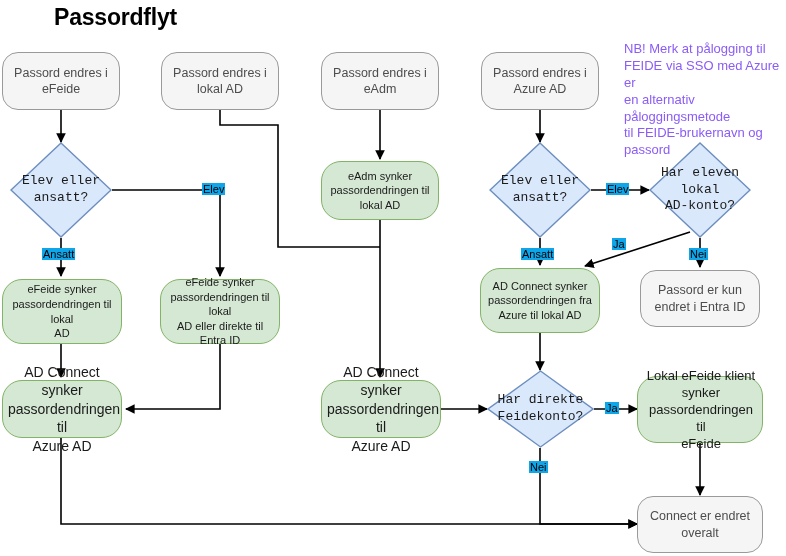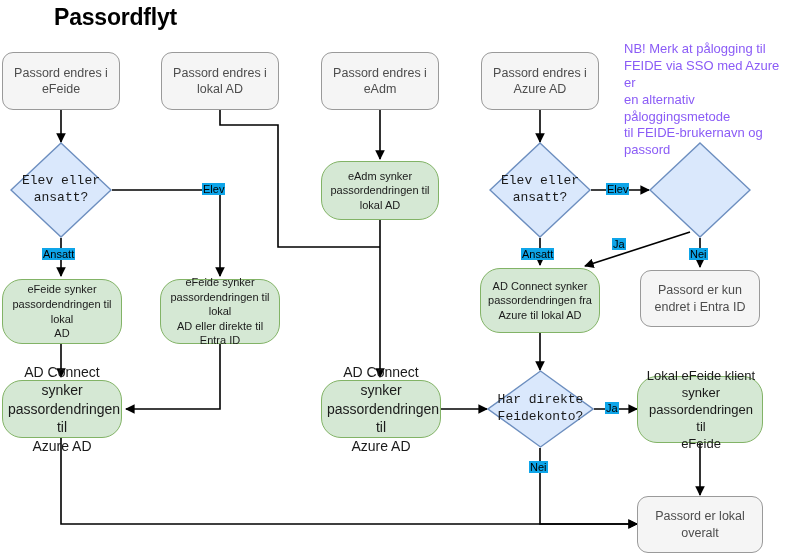--- a/index.html
+++ b/index.html
@@ -52,21 +52,21 @@
   }
   .node .txt {
     display: block;
     width: 100%;
     white-space: pre-line;
   }
   
   .term {
     background: #f5f5f5;
     border: 1px solid #9a9a9a;
-    border-radius: 11px;
+    border-radius: 16px;
     font-size: 12.5px;
     color: #4d4d4d;
   }
   
   .proc {
     background: #d5e8d4;
     border: 1px solid #82b366;
     font-size: 11px;
     color: #1a1a1a;
   }
@@ -219,20 +219,22 @@
       <polygon points="51,1 101,48 51,95 1,48" fill="#dae8fc" stroke="#6c8ebf" stroke-width="1.4"></polygon>
     </svg>
     <span class="txt">Elev eller
 ansatt?</span>
   </div>
 
   <div class="decision" style="left:649px; top:142px; width:102px; height:96px;">
     <svg class="dia" viewBox="0 0 102 96" preserveAspectRatio="none" xmlns="http://www.w3.org/2000/svg">
       <polygon points="51,1 101,48 51,95 1,48" fill="#dae8fc" stroke="#6c8ebf" stroke-width="1.4"></polygon>
     </svg>
+    <span class="txt">Har eleven lokal
+AD-konto?</span>
   </div>
 
   <div class="node proc" style="left:321px; top:161px; width:118px; height:59px;">
     <span class="txt">eAdm synker
 passordendringen til
 lokal AD</span>
   </div>
 
   <div class="node proc" style="left:2px; top:279px; width:120px; height:65px;">
     <span class="txt">eFeide synker
@@ -278,17 +280,17 @@
   </div>
 
   <div class="node proc big" style="left:637px; top:376px; width:126px; height:67px; font-size:13px;padding-left:7px;">
     <span class="txt">Lokal eFeide klient
 synker
 passordendringen til
 eFeide</span>
   </div>
 
   <div class="node term" style="left:637px; top:496px; width:126px; height:57px;">
-    <span class="txt">Passord er lokal
+    <span class="txt">Connect er endret
 overalt</span>
   </div>
 
 </div>
 
 </body></html>

